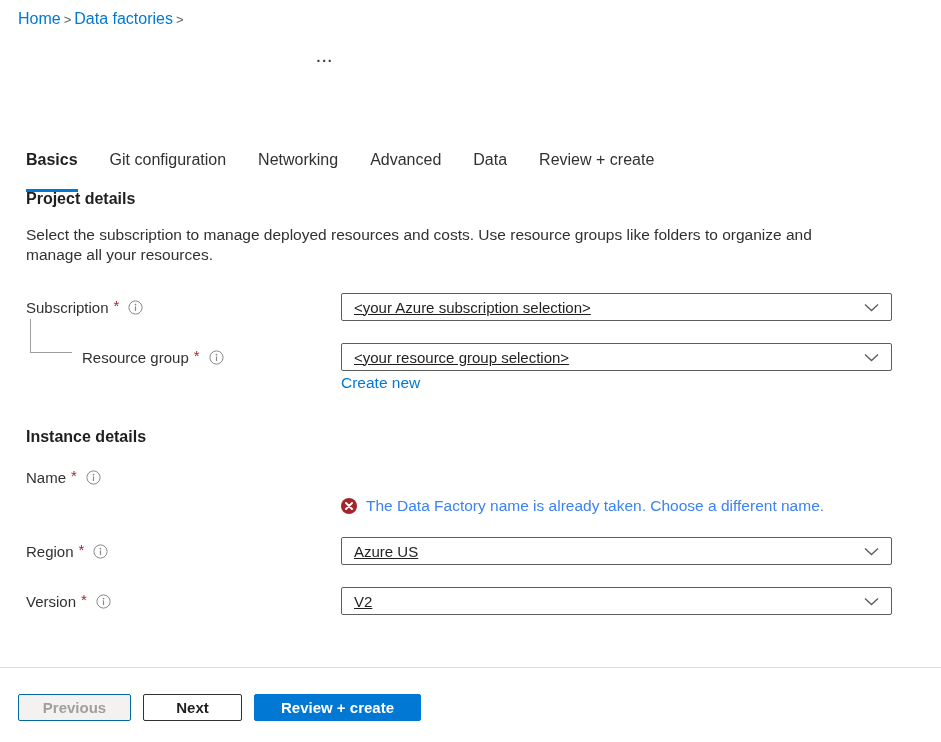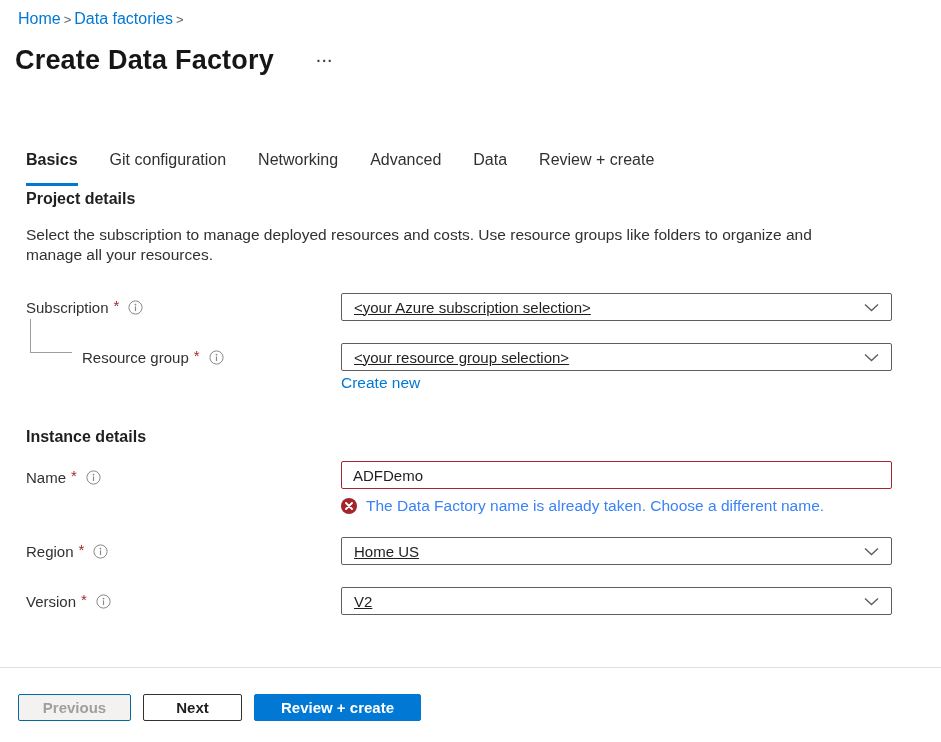--- a/index.html
+++ b/index.html
@@ -17,21 +17,21 @@
   .crumb { color: #0078d4; text-decoration: none; cursor: pointer; }
   .crumb-sep { color: #605e5c; font-size: 13px; padding-top: 1px; }
 
   
   .page-title { left: 15px; top: 45px; font-size: 27px; font-weight: 700; color: #161616; letter-spacing: 0.2px; }
   .more-btn { left: 311px; top: 52px; width: 28px; height: 18px; border: none; background: transparent;
               color: #3b3a39; font-size: 14px; font-weight: 700; letter-spacing: 1px; cursor: pointer; line-height: 10px; }
 
   
   .tabs { left: 26px; top: 151px; display: flex; gap: 32px; }
-  .tab { font-size: 16px; color: #323130; padding-bottom: 14px; cursor: pointer; white-space: nowrap; border-bottom: 3px solid transparent; }
+  .tab { font-size: 16px; color: #323130; padding-bottom: 20px; cursor: pointer; white-space: nowrap; border-bottom: 3px solid transparent; }
   .tab.active { font-weight: 700; color: #201f1e; border-bottom-color: #0078d4; }
 
   
   .section-heading { left: 26px; font-size: 16px; font-weight: 700; color: #201f1e; }
   .description { left: 26px; top: 225px; width: 834px; font-size: 15.5px; line-height: 20px; color: #323130; }
 
   
   .field-label { left: 26px; display: flex; align-items: center; font-size: 15px; color: #323130; height: 20px; }
   .req { color: #a4262c; margin: -3px 3px 0 5px; }
   .info-icon { display: inline-flex; margin-left: 6px; }
@@ -73,21 +73,20 @@
 
 <div class="page">
 
   <nav class="abs breadcrumb">
     <a class="crumb">Home</a>
     <span class="crumb-sep">&gt;</span>
     <a class="crumb">Data factories</a>
     <span class="crumb-sep">&gt;</span>
   </nav>
 
-  <h1 class="abs page-title">Create Data Factory</h1>
   <button class="abs more-btn">···</button>
 
   <nav class="abs tabs">
     <div class="tab active">Basics</div>
     <div class="tab">Git configuration</div>
     <div class="tab">Networking</div>
     <div class="tab">Advanced</div>
     <div class="tab">Data</div>
     <div class="tab">Review + create</div>
   </nav>
@@ -144,21 +143,20 @@
     <span>Name</span>
     <span class="req">*</span>
     <span class="info-icon">
       <svg width="15" height="15" viewBox="0 0 15 15">
           <circle cx="7.5" cy="7.5" r="6.6" fill="none" stroke="#8a8886" stroke-width="1"></circle>
           <circle cx="7.5" cy="4.6" r="0.9" fill="#8a8886"></circle>
           <rect x="6.9" y="6.4" width="1.2" height="4.6" fill="#8a8886"></rect>
         </svg>
     </span>
   </div>
-  <input class="abs text-input" style="top: 461px;" value="ADFDemo">
 
   <div class="abs error-row">
     <span style="display:inline-flex">
       <svg width="16" height="16" viewBox="0 0 16 16">
           <circle cx="8" cy="8" r="8" fill="#a4262c"></circle>
           <path d="M5 5 L11 11 M11 5 L5 11" stroke="#ffffff" stroke-width="1.9" stroke-linecap="round"></path>
         </svg>
     </span>
     <span class="error-text">The Data Factory name is already taken. Choose a different name.</span>
   </div>
@@ -168,21 +166,21 @@
     <span class="req">*</span>
     <span class="info-icon">
       <svg width="15" height="15" viewBox="0 0 15 15">
           <circle cx="7.5" cy="7.5" r="6.6" fill="none" stroke="#8a8886" stroke-width="1"></circle>
           <circle cx="7.5" cy="4.6" r="0.9" fill="#8a8886"></circle>
           <rect x="6.9" y="6.4" width="1.2" height="4.6" fill="#8a8886"></rect>
         </svg>
     </span>
   </div>
   <div class="abs dropdown" style="top:537px">
-    <span>Home US</span>
+    <span>Azure US</span>
     <span class="chev">
       <svg width="15" height="9" viewBox="0 0 15 9">
           <polyline points="1,1.5 7.5,7.5 14,1.5" fill="none" stroke="#605e5c" stroke-width="1.4"></polyline>
         </svg>
     </span>
   </div>
 
   <div class="abs field-label" style="top:591px">
     <span>Version</span>
     <span class="req">*</span>

